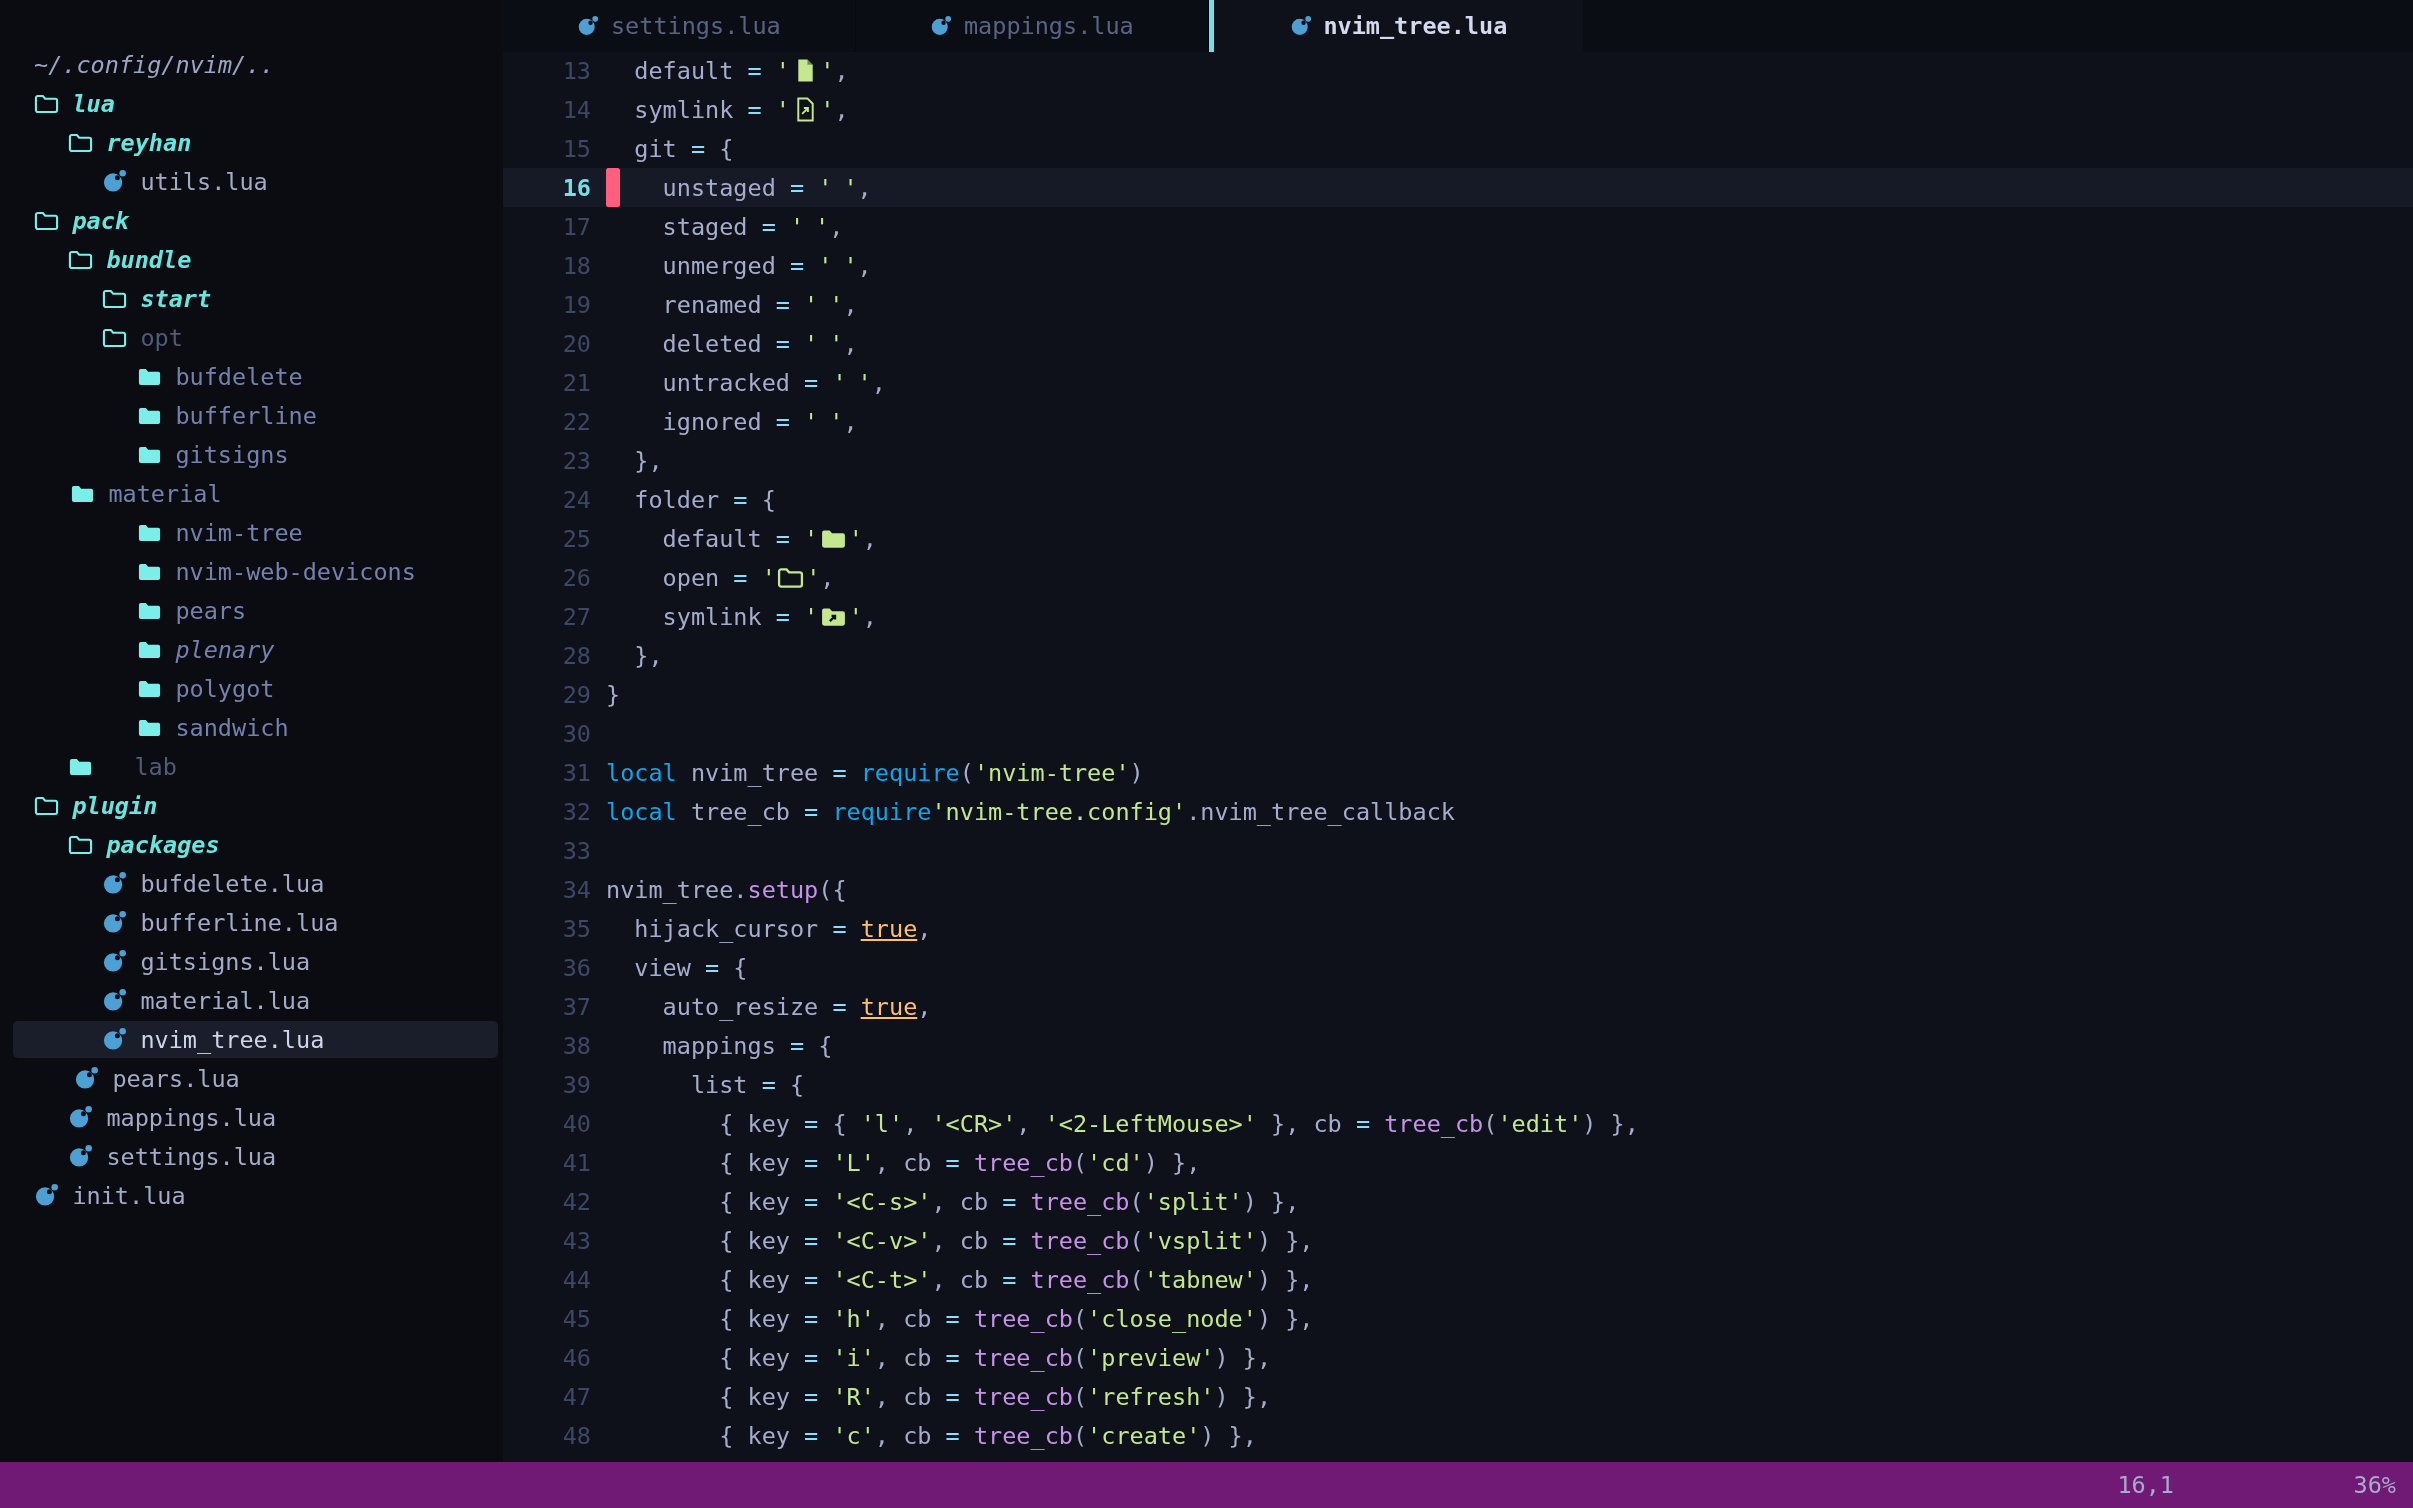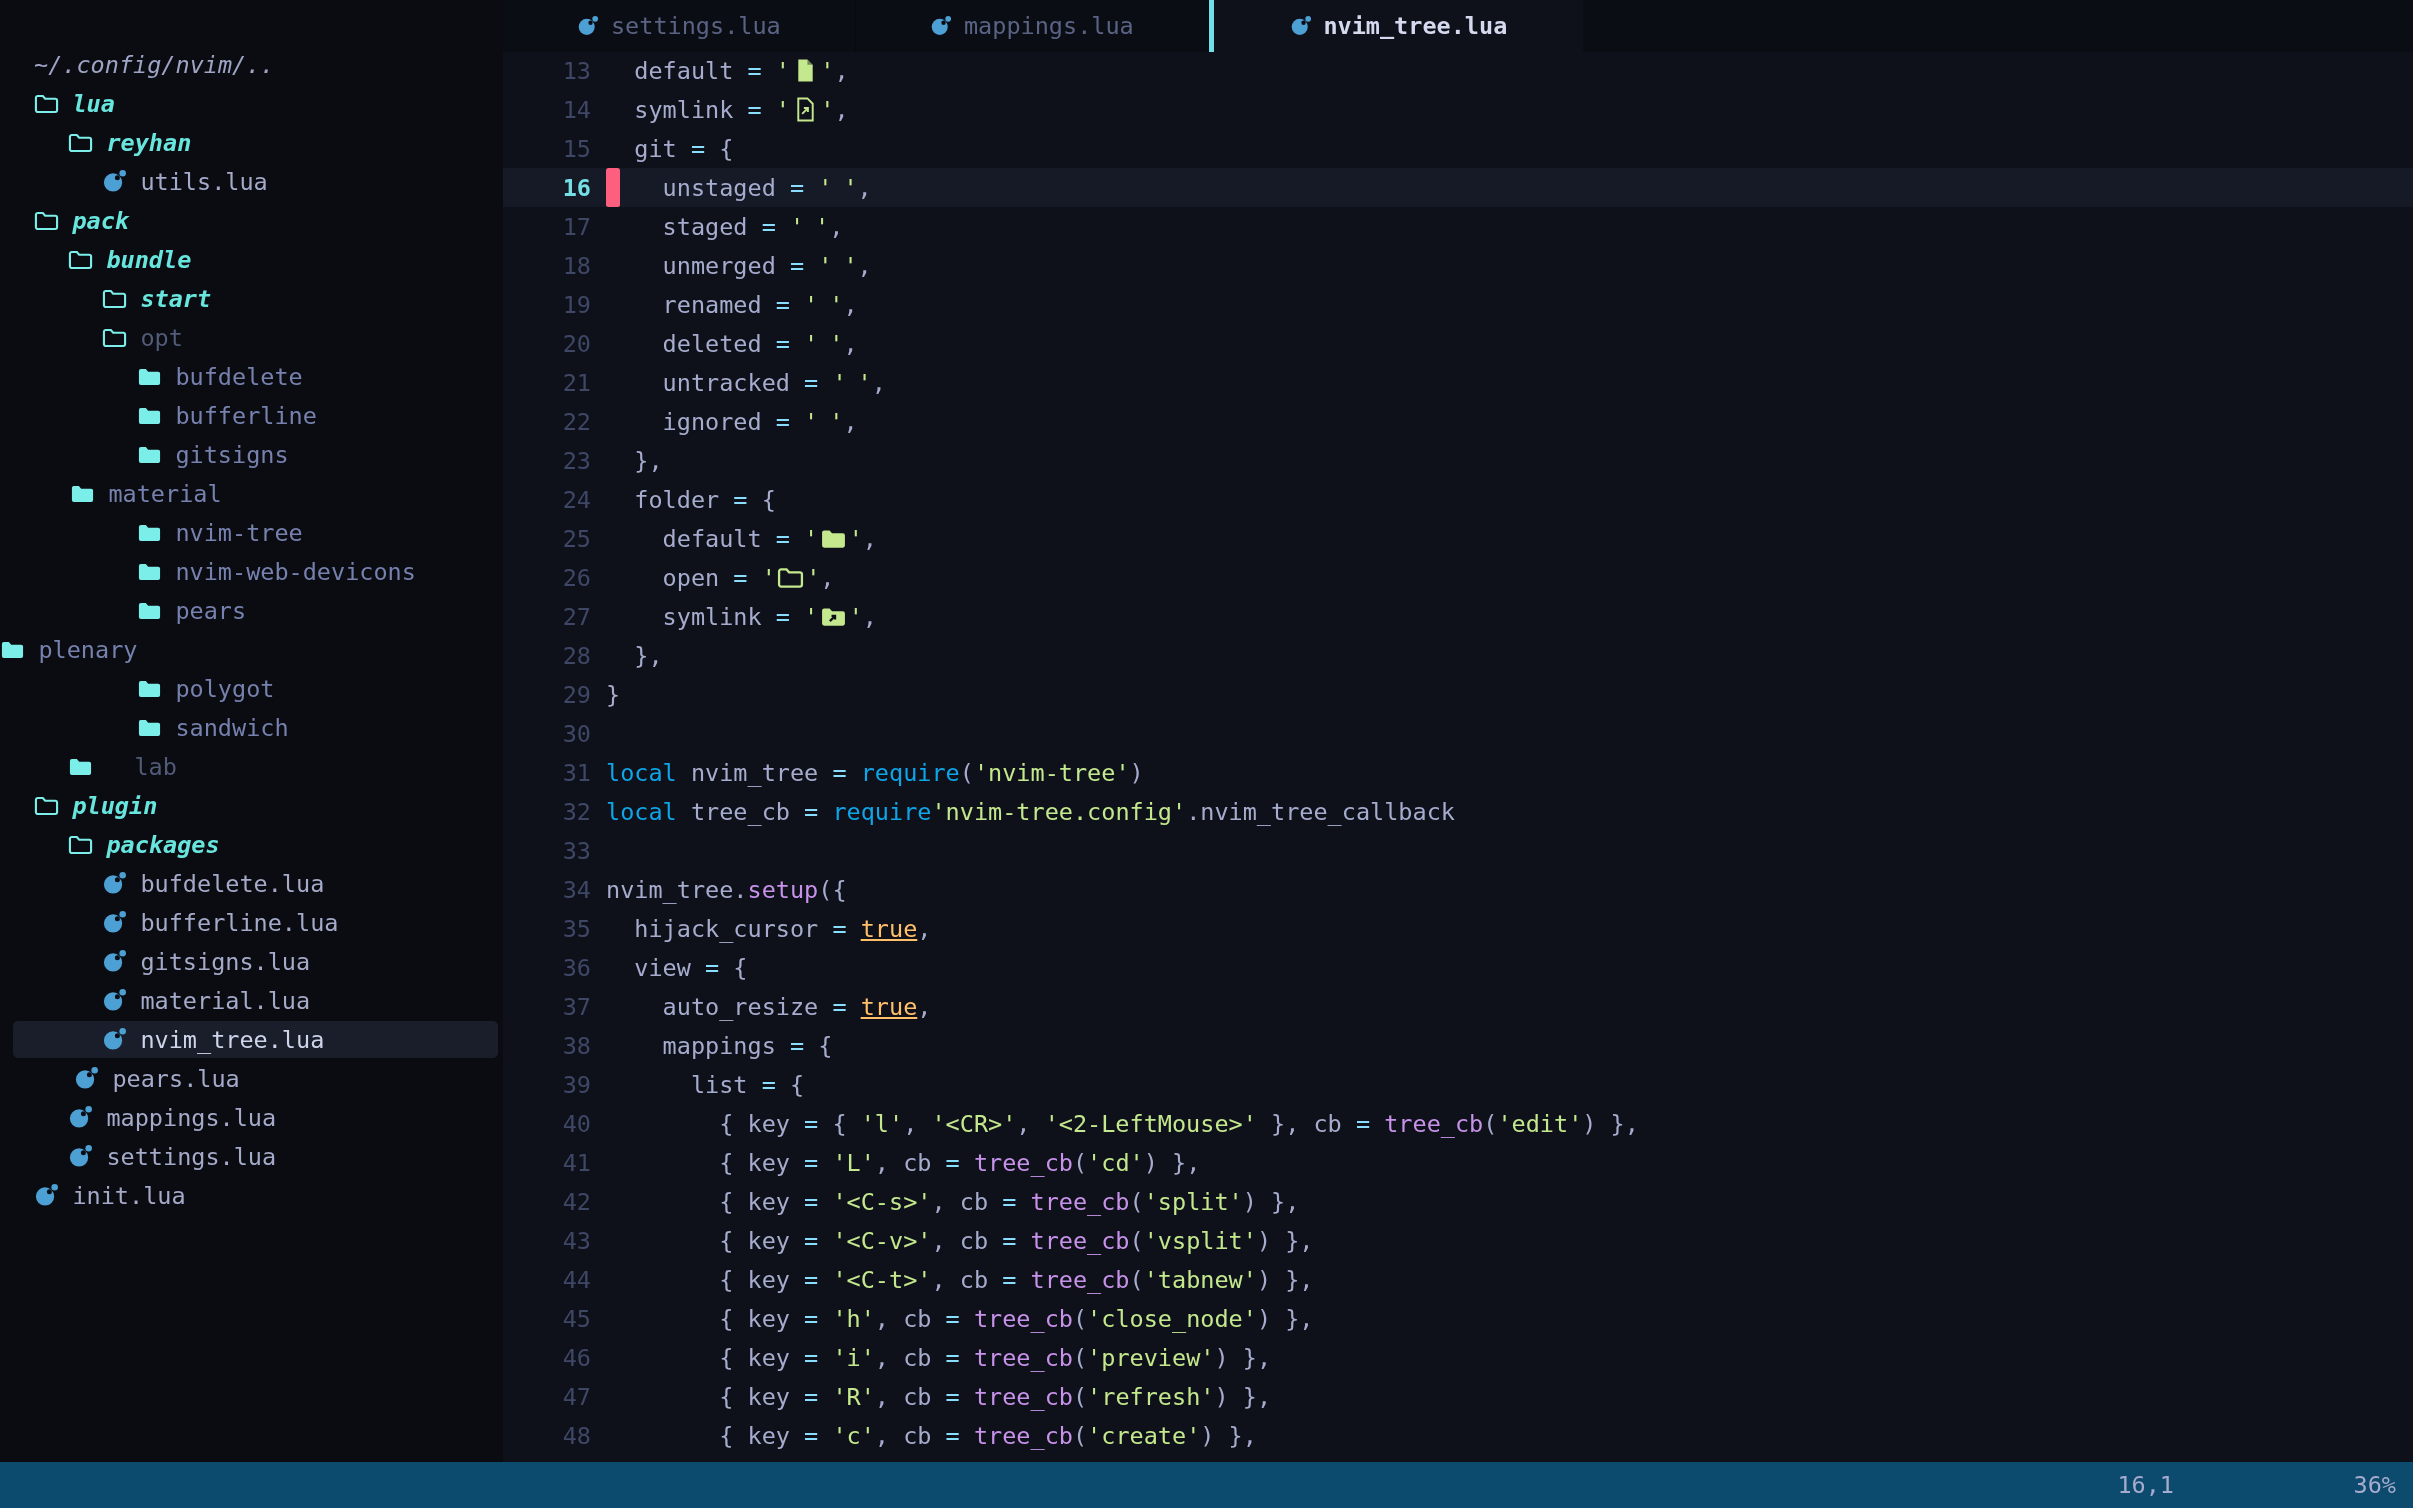--- a/index.html
+++ b/index.html
@@ -41,21 +41,21 @@
   .code{padding-left:15px;}
   .n{color:#a6accd;} .p{color:#a6accd;}
   .o{color:#89ddff;}
   .s{color:#c3e88d;}
   .k{color:#0ea5e9;text-align:right;} .f{color:#c792ea;}
   .b{color:#ffc069;text-decoration:underline;}
   .ic{display:inline-flex;width:27px;height:25px;vertical-align:-4.2px;margin:0 1.7px;}
   .ic svg{width:100%;height:100%;}
   .gap{display:inline-block;width:11px;}
   
-  #statusbar{position:absolute;left:0;top:1462px;width:2413px;height:46px;background:#0c4a6e;text-decoration:underline;}
+  #statusbar{position:absolute;left:0;top:1462px;width:2413px;height:46px;background:#701a75;text-decoration:underline;}
   #statusbar span{position:absolute;top:50%;transform:translateY(-50%);color:#a6accd;}
   #status-cursor{right:239px;}
   #status-scroll{right:17px;}
 </style>
 </head>
 <body>
 
 <div id="sidebar">
     <div class="side-row st-root" style="padding-left:34px;margin-top:45px;">
       <span class="side-label">~/.config/nvim/..</span>
@@ -167,21 +167,21 @@
       <span class="side-label">nvim-web-devicons</span>
     </div>
     <div class="side-row st-pkg" style="padding-left:137px;">
       <span class="side-ico">
         <svg viewBox="0 0 26 22">
           <path d="M2 5.2a2 2 0 0 1 2-2h5.2l2.4 2.8h10.4a2 2 0 0 1 2 2v9.8a2 2 0 0 1-2 2H4a2 2 0 0 1-2-2z" fill="currentColor"></path>
         </svg>
       </span>
       <span class="side-label">pears</span>
     </div>
-    <div class="side-row st-pkg" style="">
+    <div class="side-row st-pkg" style="padding-left:137px;font-style:italic;">
       <span class="side-ico">
         <svg viewBox="0 0 26 22">
           <path d="M2 5.2a2 2 0 0 1 2-2h5.2l2.4 2.8h10.4a2 2 0 0 1 2 2v9.8a2 2 0 0 1-2 2H4a2 2 0 0 1-2-2z" fill="currentColor"></path>
         </svg>
       </span>
       <span class="side-label">plenary</span>
     </div>
     <div class="side-row st-pkg" style="padding-left:137px;">
       <span class="side-ico">
         <svg viewBox="0 0 26 22">

